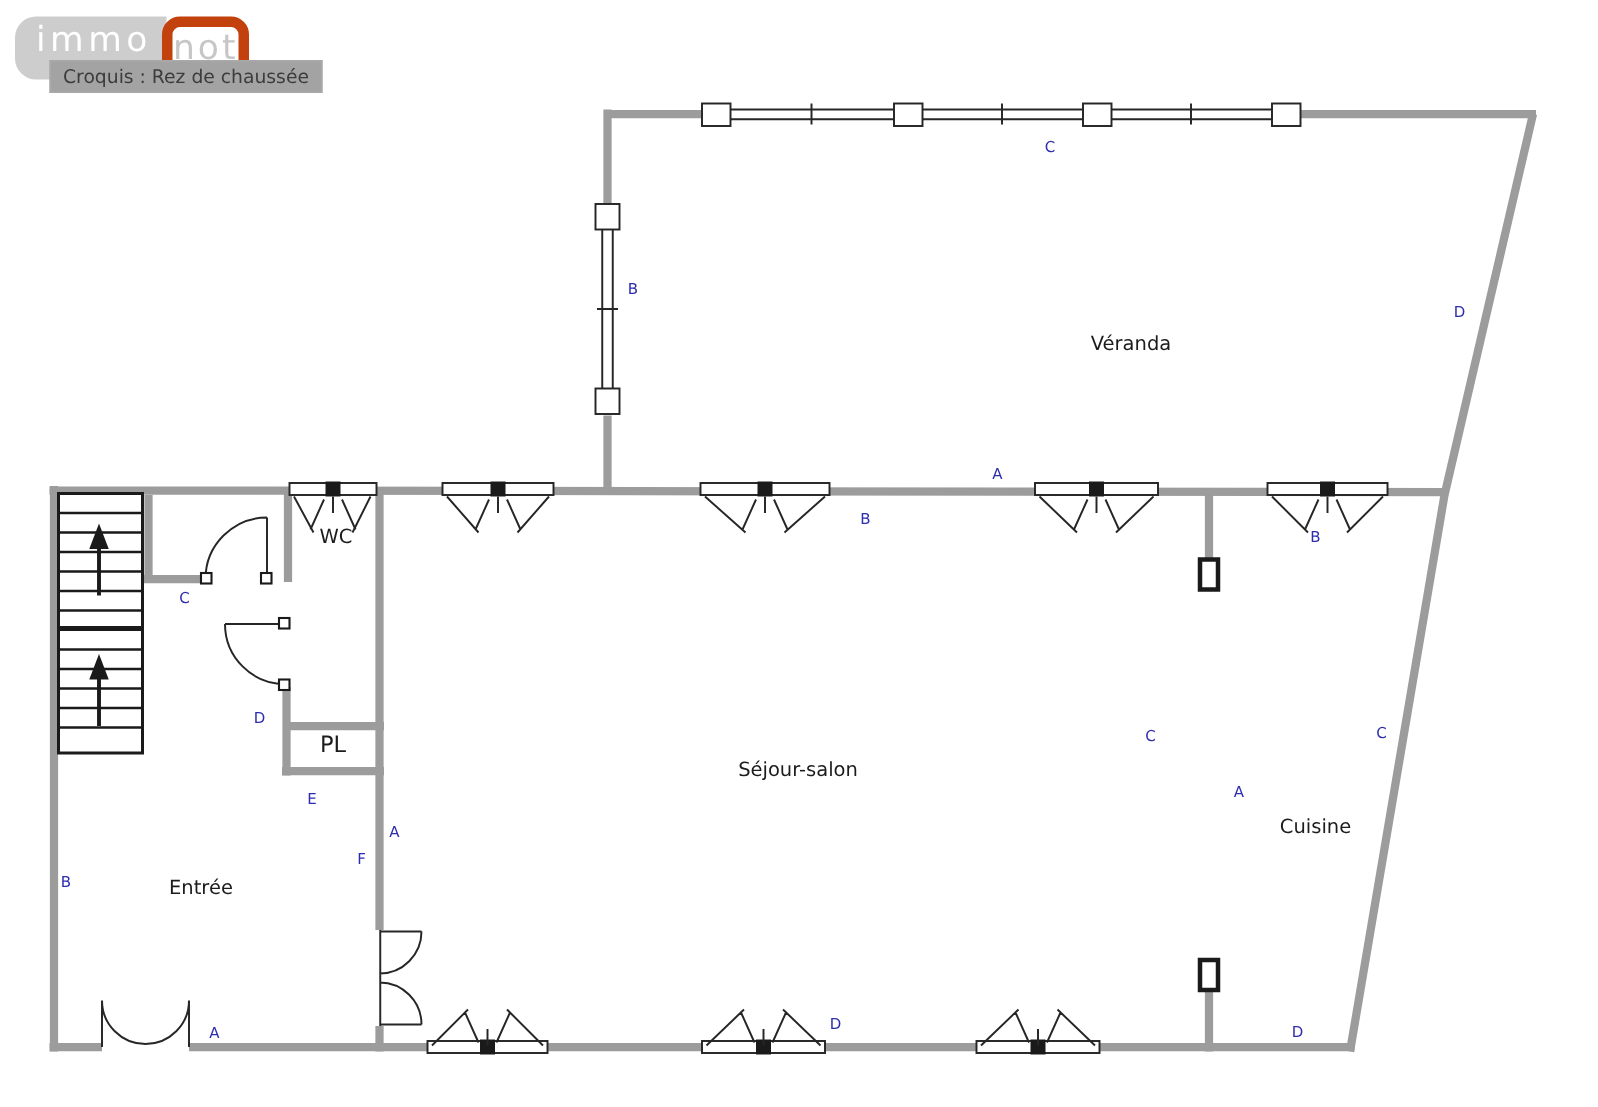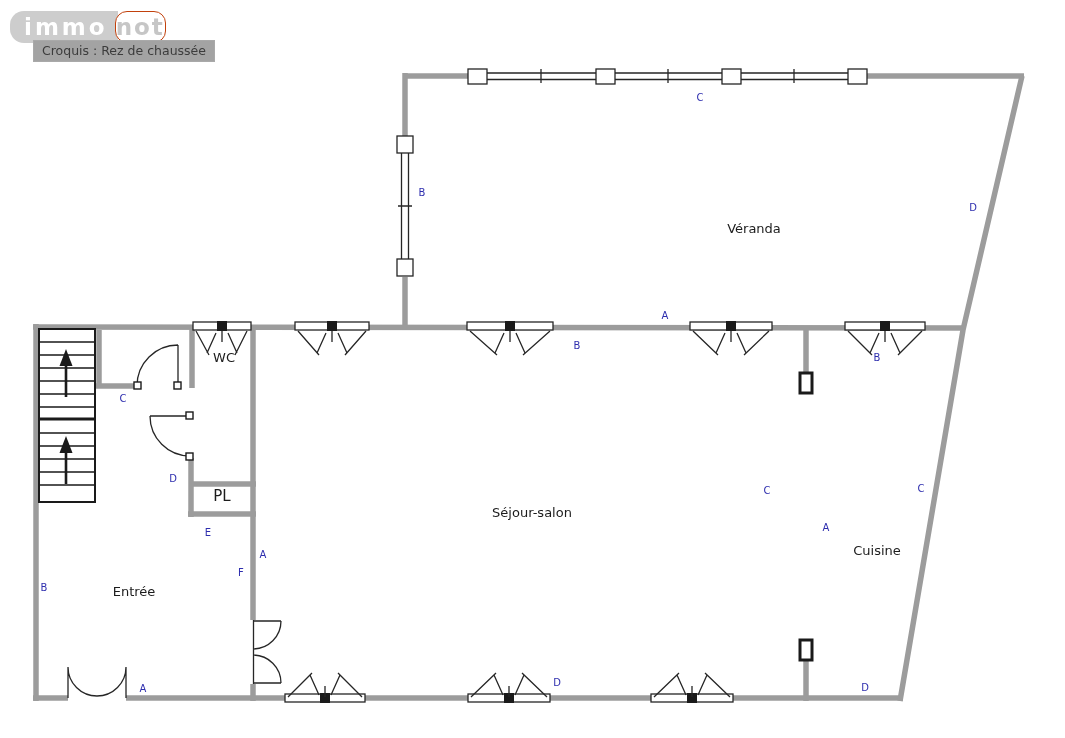--- a/index.html
+++ b/index.html
@@ -1,24 +1,24 @@
 <!DOCTYPE html>
 <html><head>
 <meta charset="utf-8">
 <style>
   html,body{margin:0;padding:0;background:#fff;}
   #stage{position:relative;width:1065px;height:738px;background:#fff;overflow:hidden;
          font-family:"DejaVu Sans",sans-serif;}
   .plan{position:absolute;left:0;top:0;}
   
   .logo{position:absolute;left:10px;top:11px;display:flex;align-items:stretch;
-        font-weight:bold;font-size:23px;line-height:28px;z-index:2;}
+        font-weight:normal;font-size:23px;line-height:28px;z-index:2;}
   .logo-immo{background:#cdcdcd;color:#ffffff;padding:2px 10px 2px 14px;
              border-radius:14px 0 0 14px;letter-spacing:3px;}
-  .logo-not{background:#ffffff;color:#c6c6c6;border:1px solid #c2410c;
+  .logo-not{background:#ffffff;color:#c6c6c6;border:7px solid #c2410c;
             padding:-1px 9px 1px 9px;border-radius:12px;margin-left:-3px;
             letter-spacing:2px;display:flex;align-items:center;}
   .caption{position:absolute;left:33px;top:40px;border:1px solid #a9a9a9;background:#a3a3a3;
            padding:2px 8px 3px 8px;font-size:12.5px;color:#3c3c3c;z-index:3;white-space:nowrap;}
   
   .wall{stroke:#9c9c9c;stroke-width:5.5;fill:none;}
   .thin{stroke:#262626;stroke-width:1.3;fill:none;}
   .wf{fill:#ffffff;stroke:#262626;stroke-width:1.3;}
   .blk{fill:#1a1a1a;stroke:none;}
   .cap{fill:#ffffff;stroke:#1a1a1a;stroke-width:3;}

